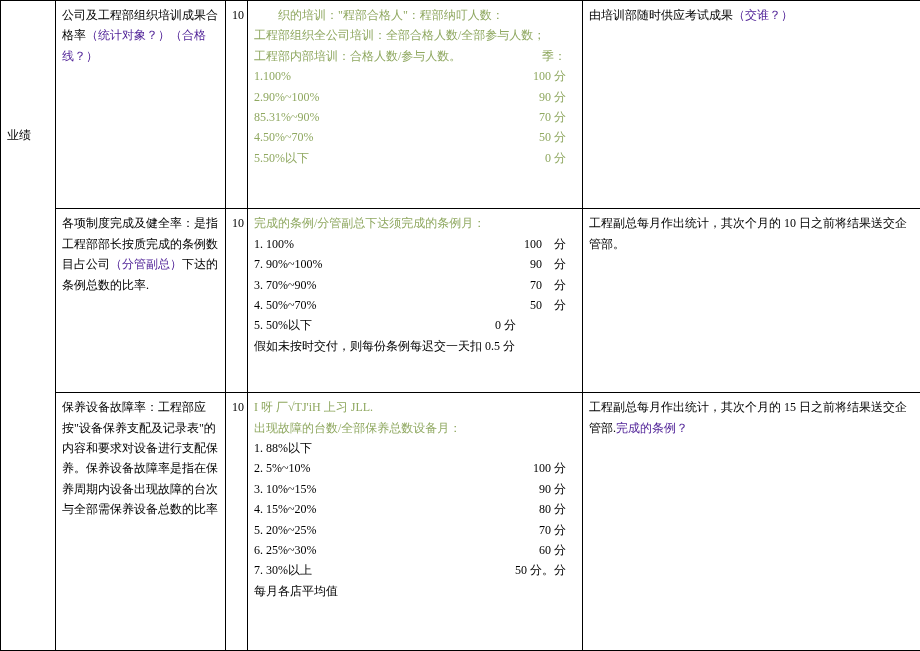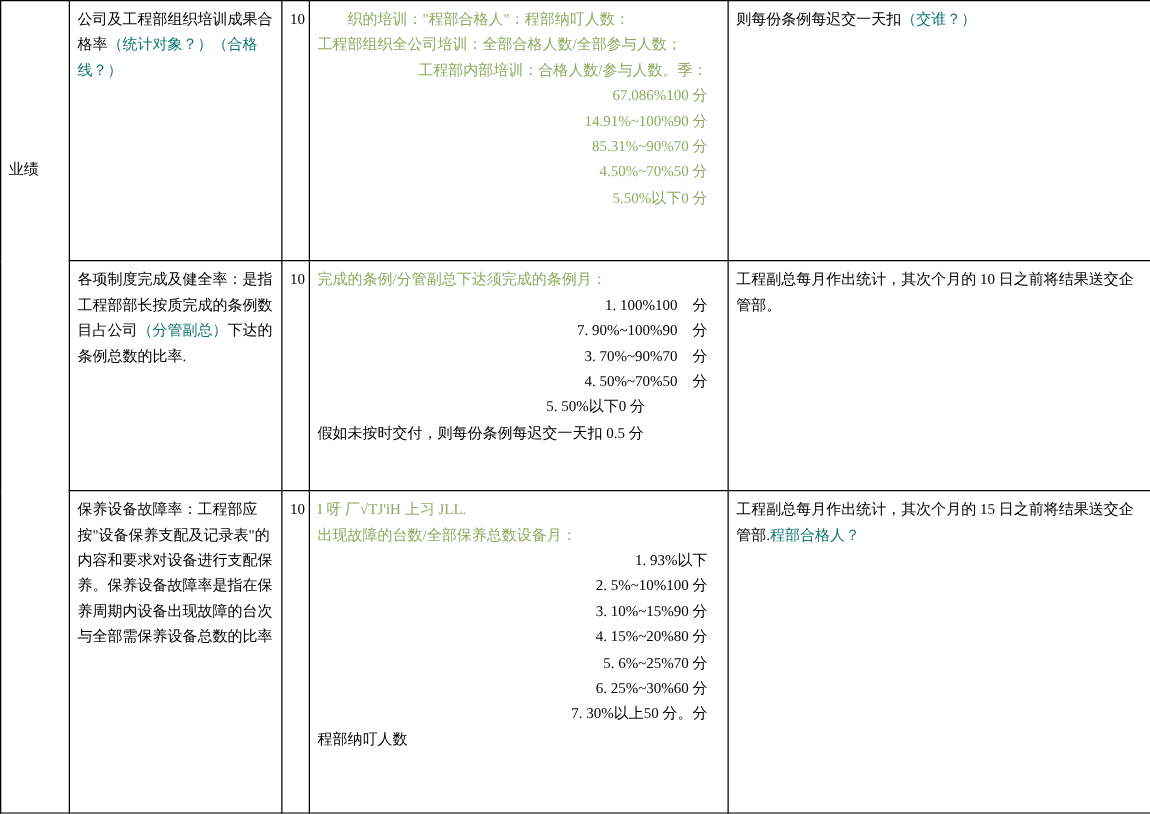--- a/index.html
+++ b/index.html
@@ -5,23 +5,23 @@
     * { box-sizing: border-box; margin: 0; padding: 0; }
     body { font-family: "SimSun", "宋体", serif; font-size: 12px; background: #fff; color: #000; }
     .page { width: 920px; height: 651px; position: relative; }
     table { border-collapse: collapse; width: 100%; height: 100%; table-layout: fixed; }
     td { border: 1px solid #000; vertical-align: top; padding: 4px 6px; line-height: 1.7; margin-top: 29px; }
     .col1 { width: 55px; }
     .col2 { width: 170px; }
     .col3 { width: 22px; }
     .col4 { width: 335px; }
     .col5 { width: 338px; }
-    .red { color: #0f766e; }
+    .red { color: #4c1d95; }
     .green { color: #8fa860; }
-    .score-row { display: flex; justify-content: flex-end; }
+    .score-row { display: flex; justify-content: space-between; }
     .score-row .l { flex: 0 0 auto; }
     .score-row .r { flex: 0 0 auto; padding-right: 10px; white-space: nowrap; }
     .vcenter { display: flex; align-items: flex-start; justify-content: flex-start; height: 100%; }
     .vcenter-inner { margin-top: 120px; font-family: Liberation Serif, serif; }
     .indent { padding-left: 24px; }
   </style>
 </head>
 <body>
 
 <div class="page">
@@ -46,42 +46,42 @@
     </td>
     <td>10</td>
     <td>
       <div class="green indent">织的培训："程部合格人"：程部纳叮人数：</div>
       <div class="green">工程部组织全公司培训：全部合格人数/全部参与人数；</div>
       <div class="green score-row">
         <span class="l">工程部内部培训：合格人数/参与人数。</span>
         <span class="r">季：</span>
       </div>
       <div class="green score-row">
-              <span class="l">67.086%</span>
+              <span class="l">1.100%</span>
               <span class="r">100 分</span>
             </div>
       <div class="green score-row">
-              <span class="l">14.91%~100%</span>
+              <span class="l">2.90%~100%</span>
               <span class="r">90 分</span>
             </div>
       <div class="green score-row">
               <span class="l">85.31%~90%</span>
               <span class="r">70 分</span>
             </div>
       <div class="green score-row">
               <span class="l">4.50%~70%</span>
               <span class="r">50 分</span>
             </div>
       <div class="green score-row">
               <span class="l">5.50%以下</span>
               <span class="r">0 分</span>
             </div>
     </td>
     <td>
-      <span>则每份条例每迟交一天扣</span><span class="red">（交谁？）</span>
+      <span>由培训部随时供应考试成果</span><span class="red">（交谁？）</span>
     </td>
   </tr>
 
   <tr>
     <td>
       <span>各项制度完成及健全率：是指工程部部长按质完成的条例数目占公司</span><span class="red">（分管副总）</span><span>下达的条例总数的比率.</span>
     </td>
     <td>10</td>
     <td>
       <div class="green">完成的条例/分管副总下达须完成的条例月：</div>
@@ -114,49 +114,49 @@
 
   <tr>
     <td>
       <span>保养设备故障率：工程部应按"设备保养支配及记录表"的内容和要求对设备进行支配保养。保养设备故障率是指在保养周期内设备出现故障的台次与全部需保养设备总数的比率</span>
     </td>
     <td>10</td>
     <td>
       <div class="green">I 呀 厂√TJ'iH 上习 JLL.</div>
       <div class="green">出现故障的台数/全部保养总数设备月：</div>
       <div class="score-row">
-              <span class="l">1. 93%以下</span>
+              <span class="l">1. 88%以下</span>
               <span class="r"></span>
             </div>
       <div class="score-row">
               <span class="l">2. 5%~10%</span>
               <span class="r">100 分</span>
             </div>
       <div class="score-row">
               <span class="l">3. 10%~15%</span>
               <span class="r">90 分</span>
             </div>
       <div class="score-row">
               <span class="l">4. 15%~20%</span>
               <span class="r">80 分</span>
             </div>
       <div class="score-row">
-              <span class="l">5. 6%~25%</span>
+              <span class="l">5. 20%~25%</span>
               <span class="r">70 分</span>
             </div>
       <div class="score-row">
               <span class="l">6. 25%~30%</span>
               <span class="r">60 分</span>
             </div>
       <div class="score-row">
               <span class="l">7. 30%以上</span>
               <span class="r">50 分。分</span>
             </div>
-      <div>程部纳叮人数</div>
+      <div>每月各店平均值</div>
     </td>
     <td>
-      <span>工程副总每月作出统计，其次个月的 15 日之前将结果送交企管部.</span><span class="red">程部合格人？</span>
+      <span>工程副总每月作出统计，其次个月的 15 日之前将结果送交企管部.</span><span class="red">完成的条例？</span>
     </td>
   </tr>
 
 </tbody>
     </table>
 </div>
 
 </body></html>

